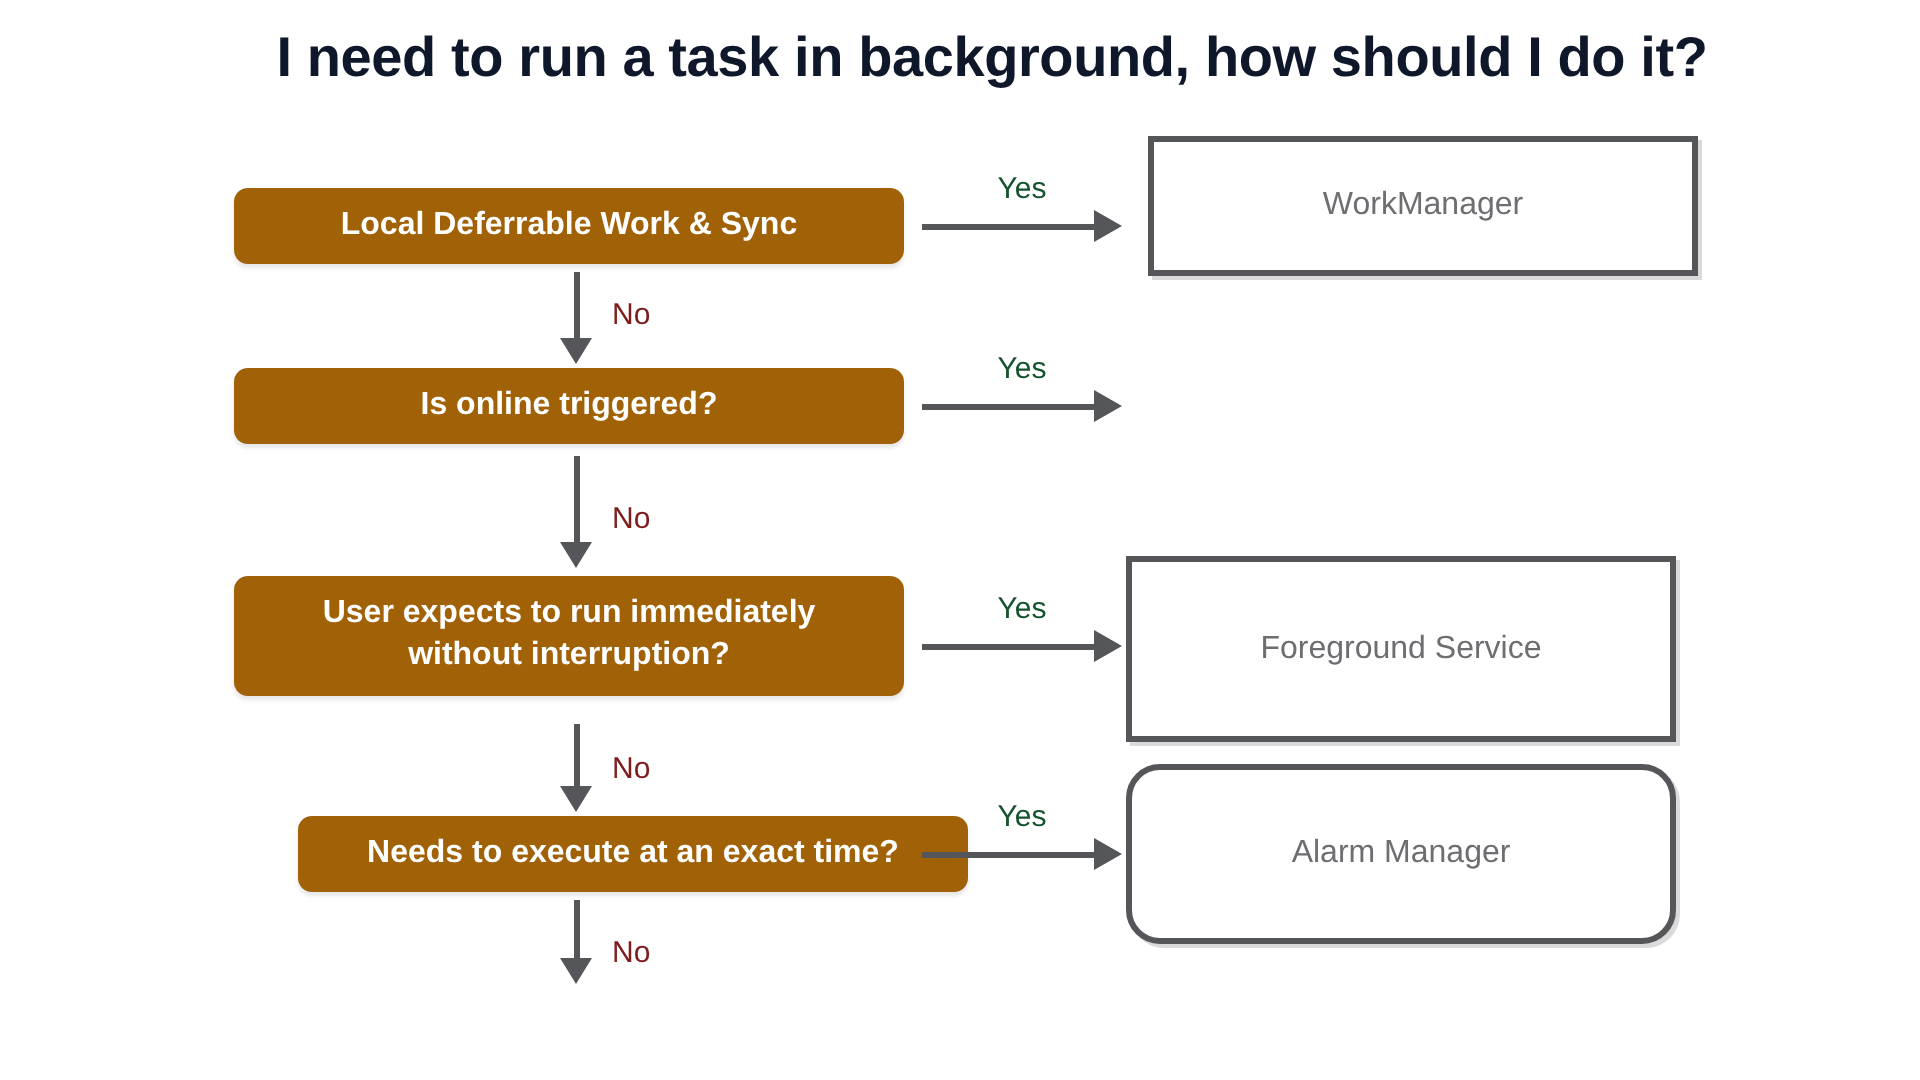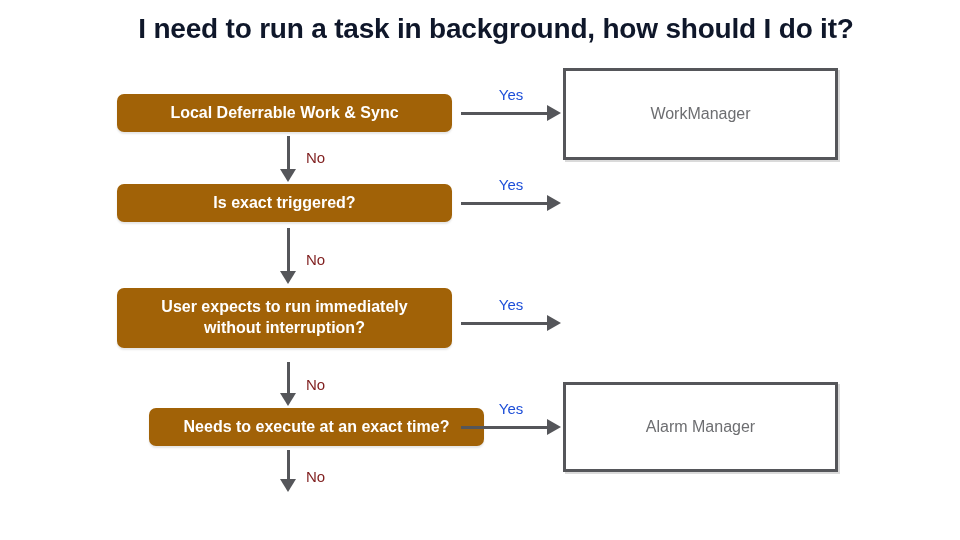--- a/index.html
+++ b/index.html
@@ -25,41 +25,41 @@
   .q3 { top:288px; height:60px; }
   .q4 { top:408px; height:38px;margin-left:32px; }
   
   .abox {
     position:absolute; left:563px; width:275px; background:#ffffff;
     border:3px solid #55565A; box-sizing:border-box; color:#6D6E71;
     font-size:16px; display:flex; align-items:center; justify-content:center;
     text-align:center; line-height:1.35; padding:0 18px;
     box-shadow:2px 2px 0 rgba(150,150,150,0.35);
   }
-  .a1 { top:68px;  height:92px; }
+  .a1 { top:68px;  height:70px;margin-left:11px; }
   .a2 { top:173px; height:94px; }
   .a3 { top:278px; height:93px; }
-  .a4 { top:382px; height:90px; }
+  .a4 { top:382px; height:90px;border-radius:17px; }
   
   .harrow { position:absolute; left:461px; width:100px; height:16px; }
   .h1 { top:105px; } .h2 { top:195px; } .h3 { top:315px; } .h4 { top:419px; }
   .harrow .shaft { position:absolute; left:0; right:11px; top:6.5px; height:3px; background:#55565A; }
   .harrow .head  { position:absolute; right:0; top:0; width:0; height:0;
                    border-left:14px solid #55565A; border-top:8px solid transparent; border-bottom:8px solid transparent; }
   
   .varrow { position:absolute; left:280px; width:16px; }
   .v1 { top:136px; height:46px; }
   .v2 { top:228px; height:56px; }
   .v3 { top:362px; height:44px; }
   .v4 { top:450px; height:42px; }
   .varrow .vshaft { position:absolute; left:6.5px; width:3px; top:0; bottom:12px; background:#55565A; }
   .varrow .vhead  { position:absolute; left:0; bottom:0; width:0; height:0;
                     border-top:13px solid #55565A; border-left:8px solid transparent; border-right:8px solid transparent; }
   
-  .yes { position:absolute; left:461px; width:100px; text-align:center; font-size:15px; color:#1d4ed8; }
+  .yes { position:absolute; left:461px; width:100px; text-align:center; font-size:15px; color:#14532d; }
   .y1 { top:86px; } .y2 { top:176px; } .y3 { top:296px; } .y4 { top:400px; }
   .no  { position:absolute; left:306px; font-size:15px; color:#7f1d1d; }
   .n1 { top:149px; } .n2 { top:251px; } .n3 { top:376px; } .n4 { top:468px; }
   
   .fallback {
     position:absolute; left:117px; width:340px; top:503px; text-align:center;
     font-size:17px; color:#636569;
   }
 </style>
 </head>
@@ -80,40 +80,43 @@
   <div class="abox a1">
     <span>WorkManager</span>
   </div>
   <div class="varrow v1">
     <span class="vshaft"></span>
     <span class="vhead"></span>
   </div>
   <div class="no n1">No</div>
 
   <div class="qbox q2">
-    <span>Is exact triggered?</span>
+    <span>Is online triggered?</span>
   </div>
   <div class="yes y2">Yes</div>
   <div class="harrow h2">
     <span class="shaft"></span>
     <span class="head"></span>
   </div>
   <div class="varrow v2">
     <span class="vshaft"></span>
     <span class="vhead"></span>
   </div>
   <div class="no n2">No</div>
 
   <div class="qbox q3">
     <span>User expects to run immediately without interruption?</span>
   </div>
   <div class="yes y3">Yes</div>
   <div class="harrow h3">
     <span class="shaft"></span>
     <span class="head"></span>
+  </div>
+  <div class="abox a3">
+    <span>Foreground Service</span>
   </div>
   <div class="varrow v3">
     <span class="vshaft"></span>
     <span class="vhead"></span>
   </div>
   <div class="no n3">No</div>
 
   <div class="qbox q4">
     <span>Needs to execute at an exact time?</span>
   </div>

